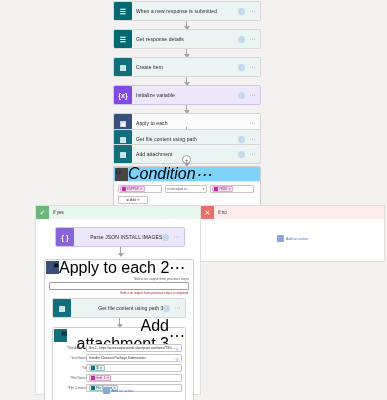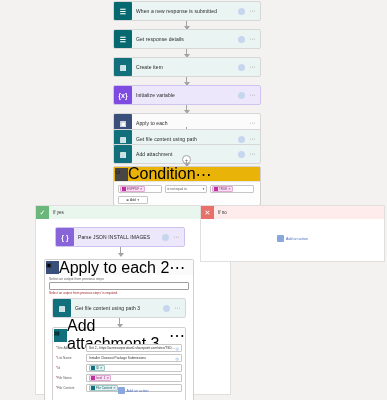--- a/index.html
+++ b/index.html
@@ -71,21 +71,21 @@
   
   #top-chain { position: absolute; left: 113px; top: 1px; width: 148px; }
   #top-chain .card { width: 148px; }
 
   
   #cond-box {
     position: absolute; left: 113px; top: 166px;
     width: 148px; height: 40px;
     background: #fdfdfd; border: 1px solid #d2d0ce; border-radius: 2px;
   }
-  #cond-head { display: flex; align-items: center; height: 15px; background: #eab308; border-bottom: 1px solid #e6e6e6;}
+  #cond-head { display: flex; align-items: center; height: 15px; background: #7dd3fc; border-bottom: 1px solid #e6e6e6; font-style: italic;}
   #cond-head .ic { width: 13px; height: 13px; flex: 0 0 13px; font-size: 6px; margin-left: 1px;}
   #cond-rows { padding: 3px 4px; }
   .cond-row { display: flex; align-items: center; gap: 3px; margin-bottom: 3px; }
   .tokenbox {
     display: flex; align-items: center;
     height: 8px; border: 1px solid #c8c6c4; background: #fff;
     border-radius: 1px; padding: 0 1px;
   }
   .tokenbox.w1 { width: 44px; }
   .tokenbox.w3 { width: 44px; }
@@ -113,21 +113,21 @@
   .branch {
     position: absolute; background: #fff; border: 1px solid #e1dfdd;
   }
   .branch-head { display: flex; align-items: center; height: 13px; }
   .branch-head .mark {
     width: 13px; height: 13px; flex: 0 0 13px;
     display: flex; align-items: center; justify-content: center;
     font-size: 7px; color: #fff; line-height: 1;
   }
   .branch-head .lbl { font-size: 4.5px; padding-left: 4px; color: #323130; }
-  #if-yes { left: 35px; top: 205px; width: 196px; height: 190px; }
+  #if-yes { left: 35px; top: 205px; width: 166px; height: 190px; text-align: right; }
   #if-yes .branch-head { background: #e9f6ed; }
   #if-yes .mark { background: #6bb77b; }
   #if-no  { left: 200px; top: 205px; width: 185px; height: 57px; }
   #if-no .branch-head { background: #fdeceb; }
   #if-no .mark { background: #e8706a; }
 
   .body { position: relative; padding: 0; }
 
   
   #ate2 {

